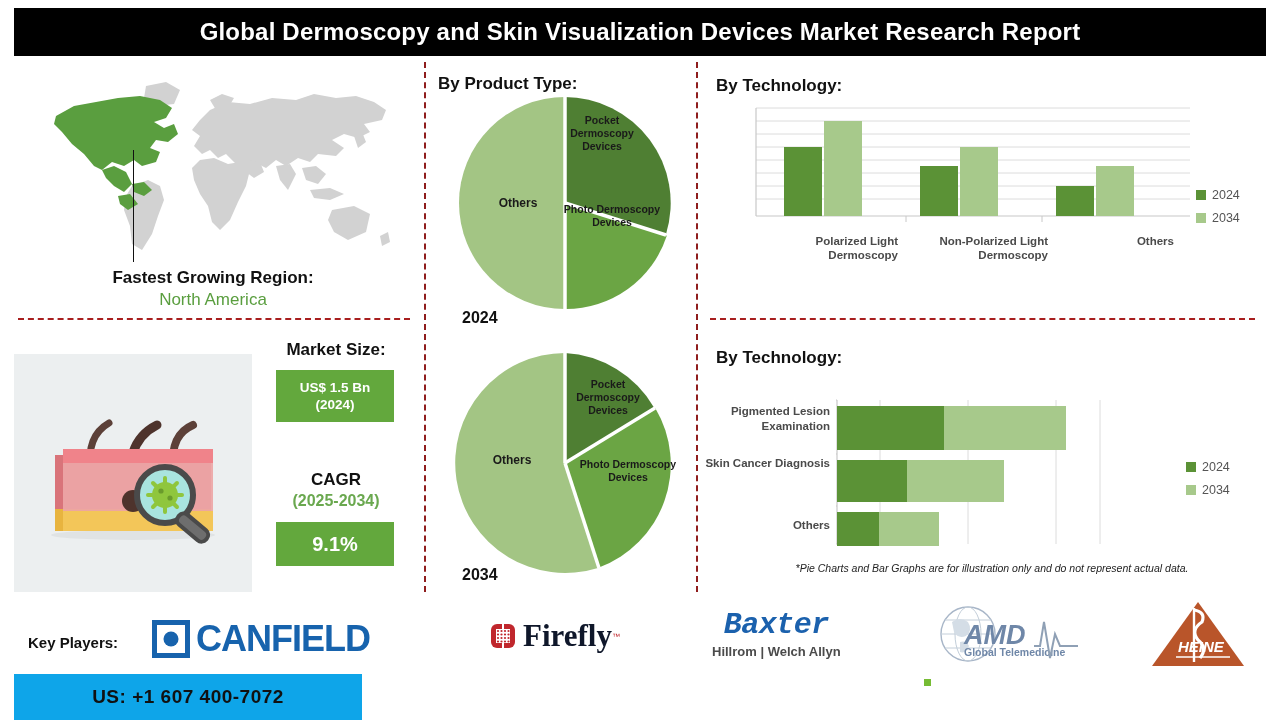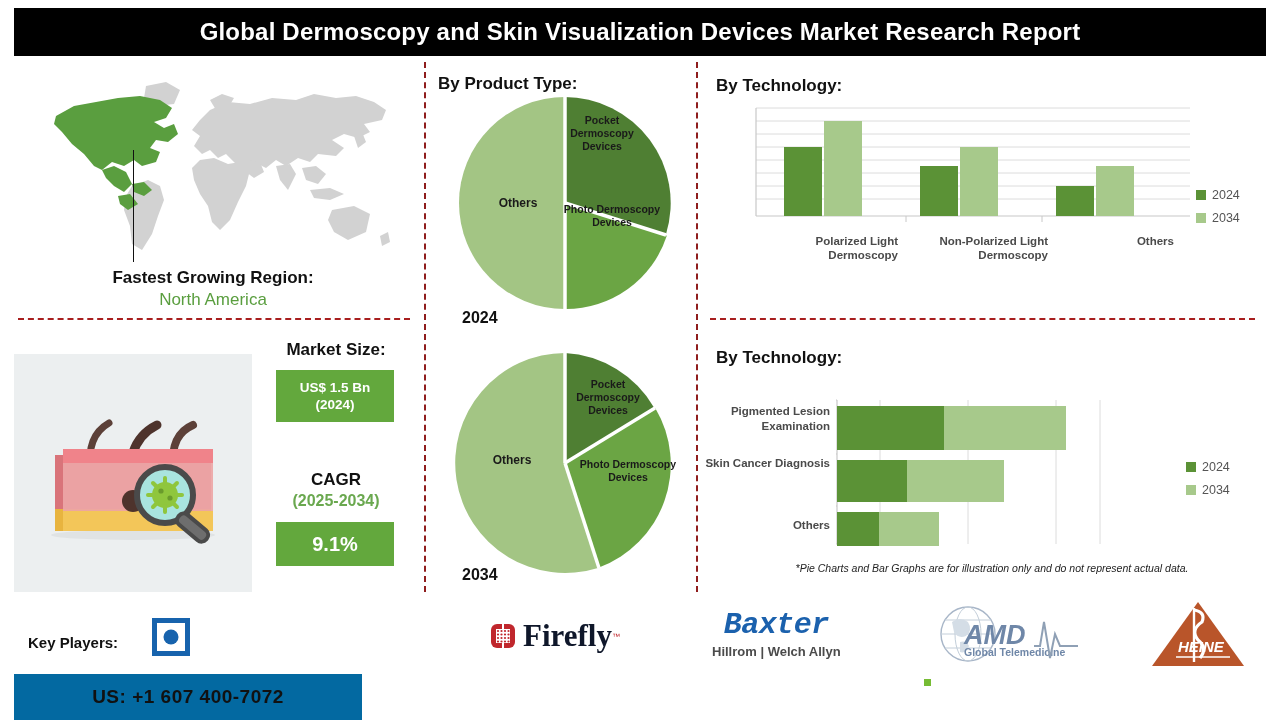--- a/index.html
+++ b/index.html
@@ -122,21 +122,21 @@
              font-family:Liberation Mono, monospace; }
   .bx-sub { font-size: 13px; font-weight:bold; color:#4b4b4b; margin-top:2px; }
   
   #logo-amd { left: 938px; top: 604px; }
   
   #logo-heine { left: 1150px; top: 600px; text-align: center; }
 
   
   .bar-green {
     position:absolute; left: 14px; top: 674px; width: 348px; height: 46px;
-    background:#0369a1; display:flex; align-items:center; justify-content:center;
+    background:#0ea5e9; display:flex; align-items:center; justify-content:center;
   }
   .bar-green span { color:#111; font-size: 19px; font-weight: bold; letter-spacing:.5px; }
   .bar-black {
     position:absolute; left: 362px; top: 674px; width: 904px; height: 46px;
     background:#000; display:flex; align-items:center;
   }
   .email-txt { color:#fff; font-size: 16px; margin-left: 14px; }
   .brand-wrap { position:absolute; left: 912px; top: 674px; height:46px; display:flex; align-items:center; }
   .brand-a {
     position:relative; width: 24px; height: 30px; color:#fff; font-size: 30px; font-weight:bold;
@@ -380,20 +380,21 @@
       <span>2034</span>
     </div>
   </div>
 
   <div class="footnote">*Pie Charts and Bar Graphs are for illustration only and do not represent actual data.</div>
 
   <div class="kp-label">Key Players:</div>
 
   <div class="logo" id="logo-canfield">
     <span class="cf-mark"></span>
+    <span class="cf-text">CANFIELD</span>
   </div>
 
   <div class="logo" id="logo-firefly">
     <span class="ff-mark">
       <svg width="30" height="30" viewBox="0 0 30 30" xmlns="http://www.w3.org/2000/svg">
         <path d="M3 9 a6 6 0 0 1 6-6 h5 v24 h-5 a6 6 0 0 1 -6-6 Z" fill="#c0272d"></path>
         <path d="M27 21 a6 6 0 0 1 -6 6 h-5 v-24 h5 a6 6 0 0 1 6 6 Z" fill="#c0272d"></path>
         <rect x="8" y="8" width="14" height="14" fill="#fff"></rect>
         <g fill="#c0272d">
           <circle cx="10" cy="10" r="1.1"></circle>

